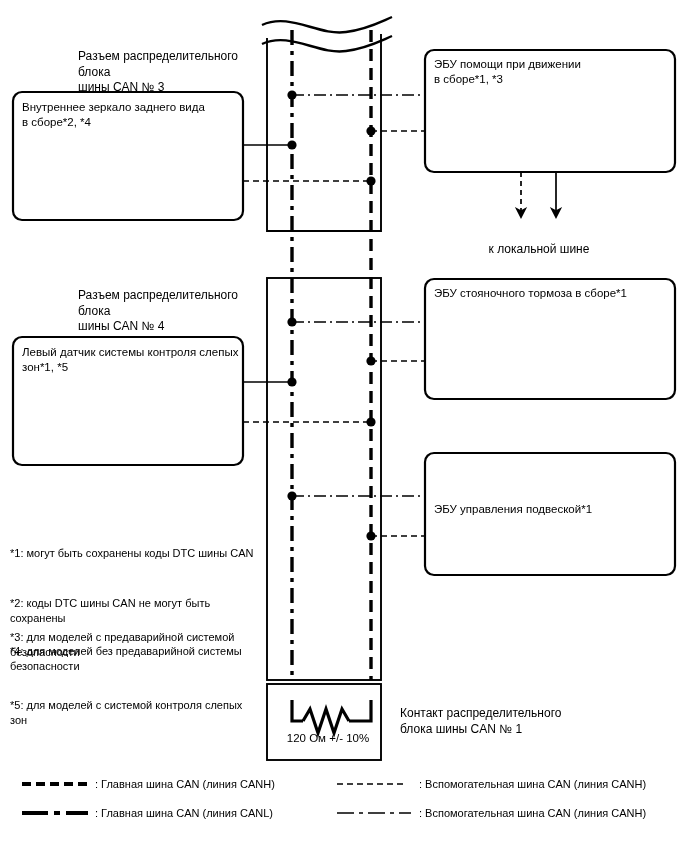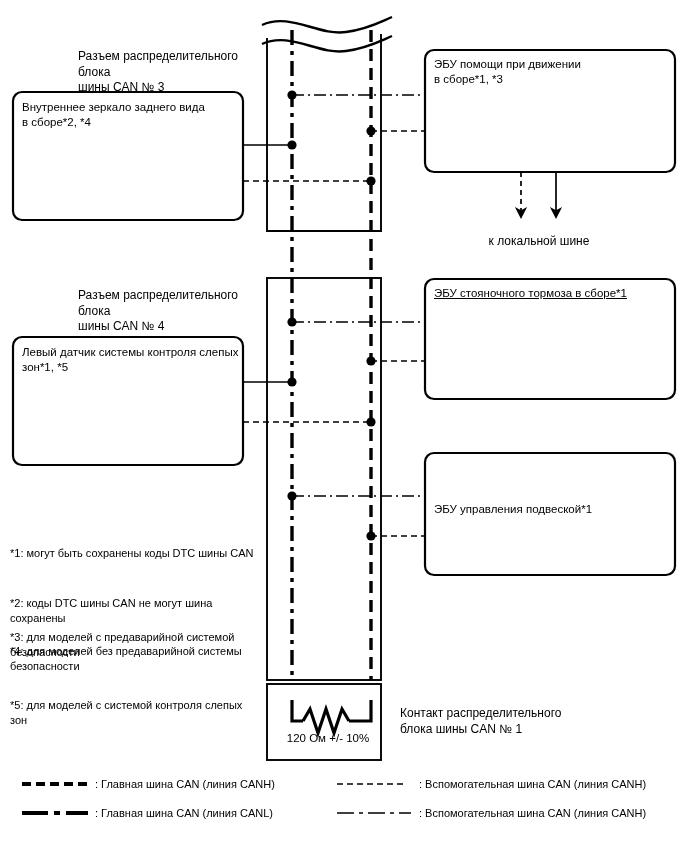--- a/index.html
+++ b/index.html
@@ -133,34 +133,34 @@
 
 <div class="lbl caption" style="left:78px;top:49px;width:190px;">Разъем распределительного блока
 шины CAN № 3</div>
 
 <div class="lbl box-title" style="left:22px;top:100px;width:216px;">Внутреннее зеркало заднего вида
 в сборе*2, *4</div>
 
 <div class="lbl box-title" style="left:434px;top:57px;width:236px;">ЭБУ помощи при движении
 в сборе*1, *3</div>
 
-<div class="lbl caption center" style="left:478px;top:234px;width:122px;">к локальной шине</div>
+<div class="lbl caption center" style="left:478px;top:242px;width:122px;">к локальной шине</div>
 
 <div class="lbl caption" style="left:78px;top:288px;width:190px;">Разъем распределительного блока
 шины CAN № 4</div>
 
-<div class="lbl box-title" style="left:434px;top:286px;width:238px;text-decoration:underline;">ЭБУ стояночного тормоза в сборе*1</div>
+<div class="lbl box-title" style="left:434px;top:286px;width:238px;">ЭБУ стояночного тормоза в сборе*1</div>
 
 <div class="lbl box-title" style="left:22px;top:345px;width:218px;">Левый датчик системы контроля слепых
 зон*1, *5</div>
 
 <div class="lbl box-title" style="left:434px;top:460px;width:238px;margin-top:42px;">ЭБУ управления подвеской*1</div>
 
 <div class="lbl note" style="left:10px;top:546px;width:250px;">*1: могут быть сохранены коды DTC шины CAN</div>
-<div class="lbl note" style="left:10px;top:596px;width:250px;">*2: коды DTC шины CAN не могут шина
+<div class="lbl note" style="left:10px;top:596px;width:250px;">*2: коды DTC шины CAN не могут быть
 сохранены</div>
 <div class="lbl note" style="left:10px;top:630px;width:250px;">*3: для моделей с предаварийной системой
 безопасности</div>
 <div class="lbl note" style="left:10px;top:644px;width:250px;">*4: для моделей без предаварийной системы
 безопасности</div>
 <div class="lbl note" style="left:10px;top:698px;width:250px;">*5: для моделей с системой контроля слепых
 зон</div>
 
 <div class="lbl res-txt center" style="left:268px;top:731px;width:120px;">120 Ом +/- 10%</div>
 

